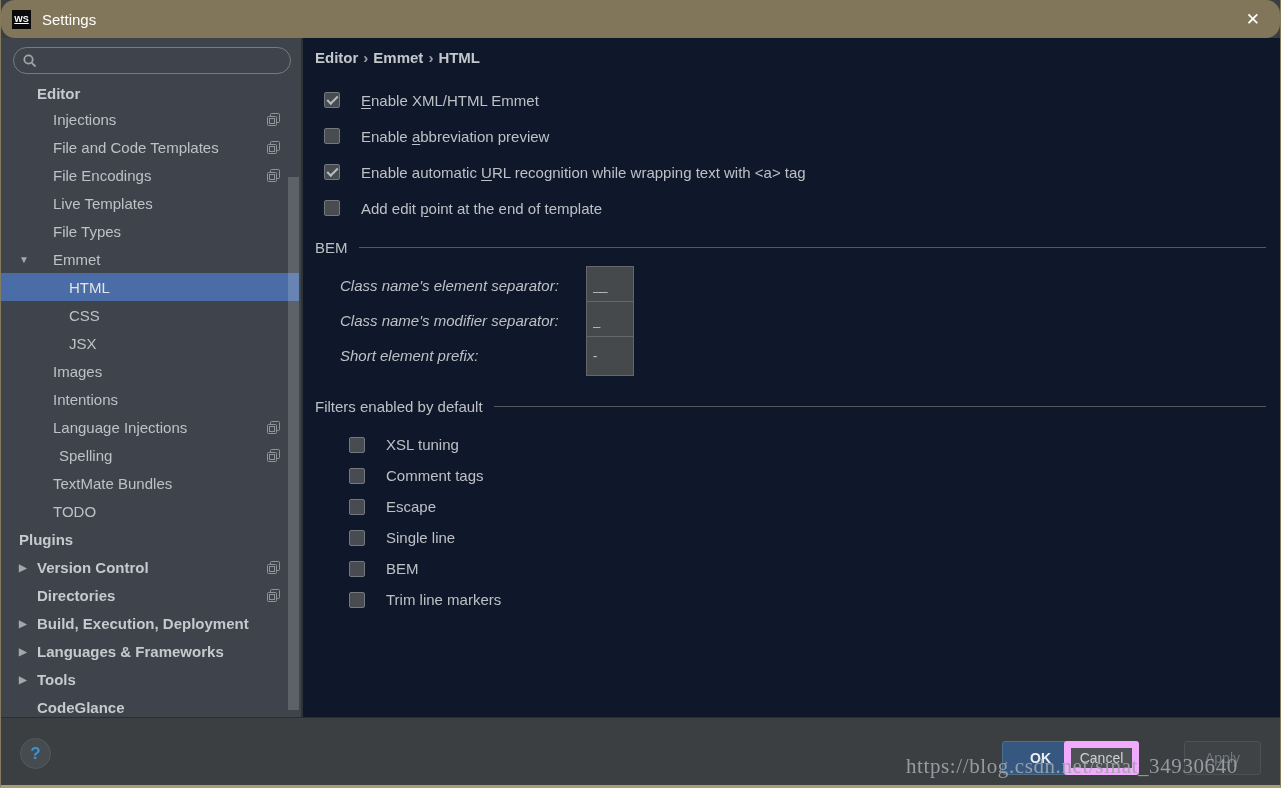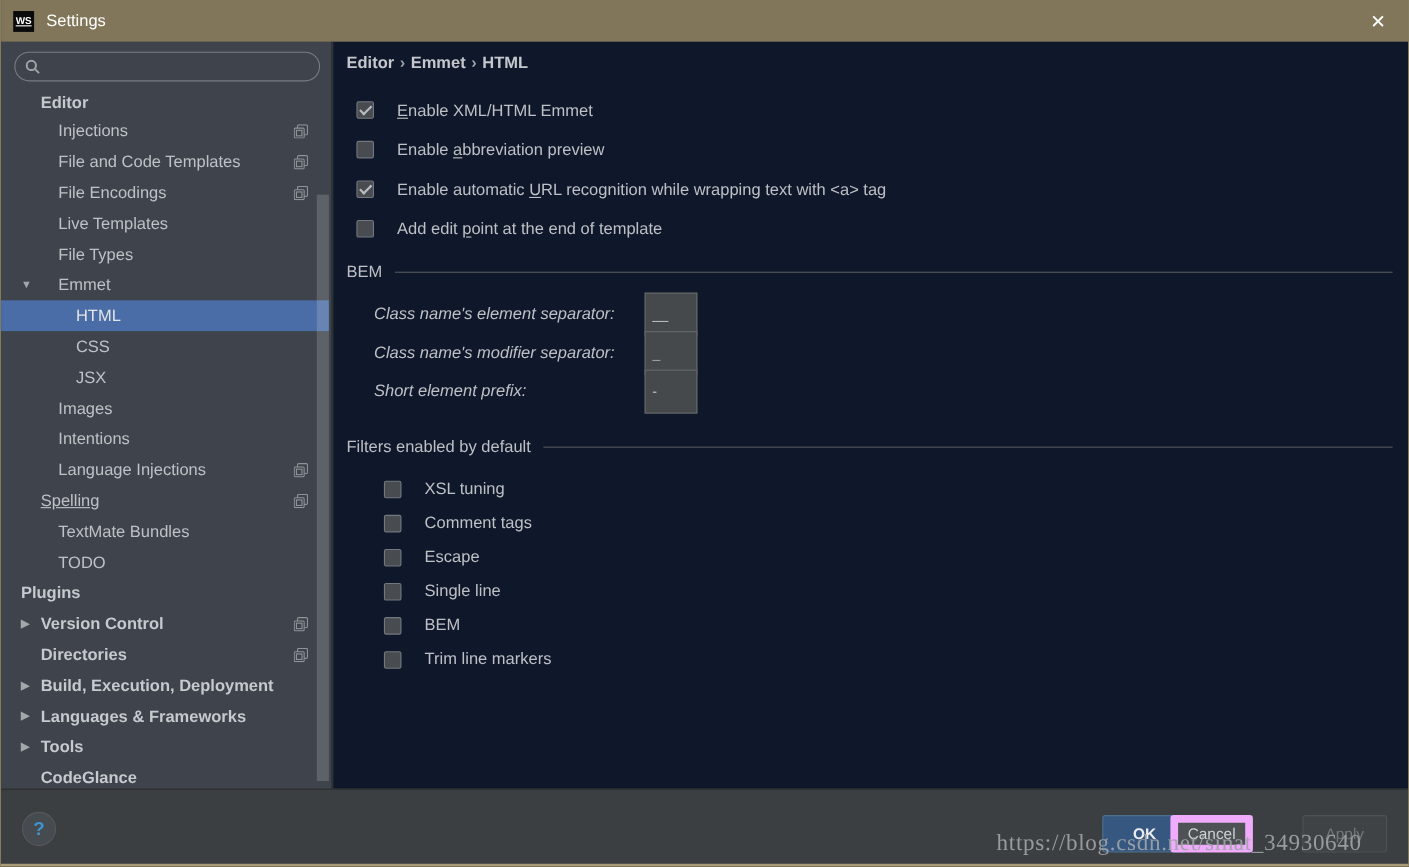--- a/index.html
+++ b/index.html
@@ -13,21 +13,21 @@
   .window{
     position:absolute; inset:0;
     border-left:1px solid #847A5E;
     border-right:1px solid #847A5E;
     border-bottom:3px solid #A89B77;
     display:flex; flex-direction:column;
   }
   
   .titlebar{
     height:38px; background:#817659; flex:none;
-    display:flex; align-items:center; padding:0 14px 0 11px;
+    display:flex; align-items:center; padding:0 14px 0 11px;border-radius:14px;
   }
   .ws-icon{
     width:19px; height:19px; background:#0a0a0a; color:#fff;
     font-size:9px; font-weight:bold; text-decoration:underline;
     display:flex; align-items:center; justify-content:center; flex:none;
   }
   .win-title{ color:#fff; font-size:15px; margin-left:11px; }
   .close-btn{ margin-left:auto; color:#fff; font-size:17px; line-height:1; padding:3px 6px; cursor:default; }
   
   .dialog-body{ flex:1; display:flex; min-height:0; position:relative; }
@@ -199,21 +199,21 @@
             <span>Intentions</span>
           </div>
           <div class="tree-row" style="padding-left: 52px;">
             <span>Language Injections</span>
             <svg class="copy-ic" width="13" height="13" viewBox="0 0 13 13">
     <rect x="3.5" y="0.5" width="9" height="9" rx="1" fill="none" stroke="#8F9398"></rect>
     <rect x="0.5" y="3.5" width="9" height="9" rx="1" fill="#3F444C" stroke="#8F9398"></rect>
     <rect x="2.5" y="5.5" width="5" height="5" fill="none" stroke="#8F9398"></rect>
   </svg>
           </div>
-          <div class="tree-row" style="padding-left: 36px; text-decoration: underline;">
+          <div class="tree-row" style="padding-left: 58px;">
             <span>Spelling</span>
             <svg class="copy-ic" width="13" height="13" viewBox="0 0 13 13">
     <rect x="3.5" y="0.5" width="9" height="9" rx="1" fill="none" stroke="#8F9398"></rect>
     <rect x="0.5" y="3.5" width="9" height="9" rx="1" fill="#3F444C" stroke="#8F9398"></rect>
     <rect x="2.5" y="5.5" width="5" height="5" fill="none" stroke="#8F9398"></rect>
   </svg>
           </div>
           <div class="tree-row" style="padding-left: 52px;">
             <span>TextMate Bundles</span>
           </div>

